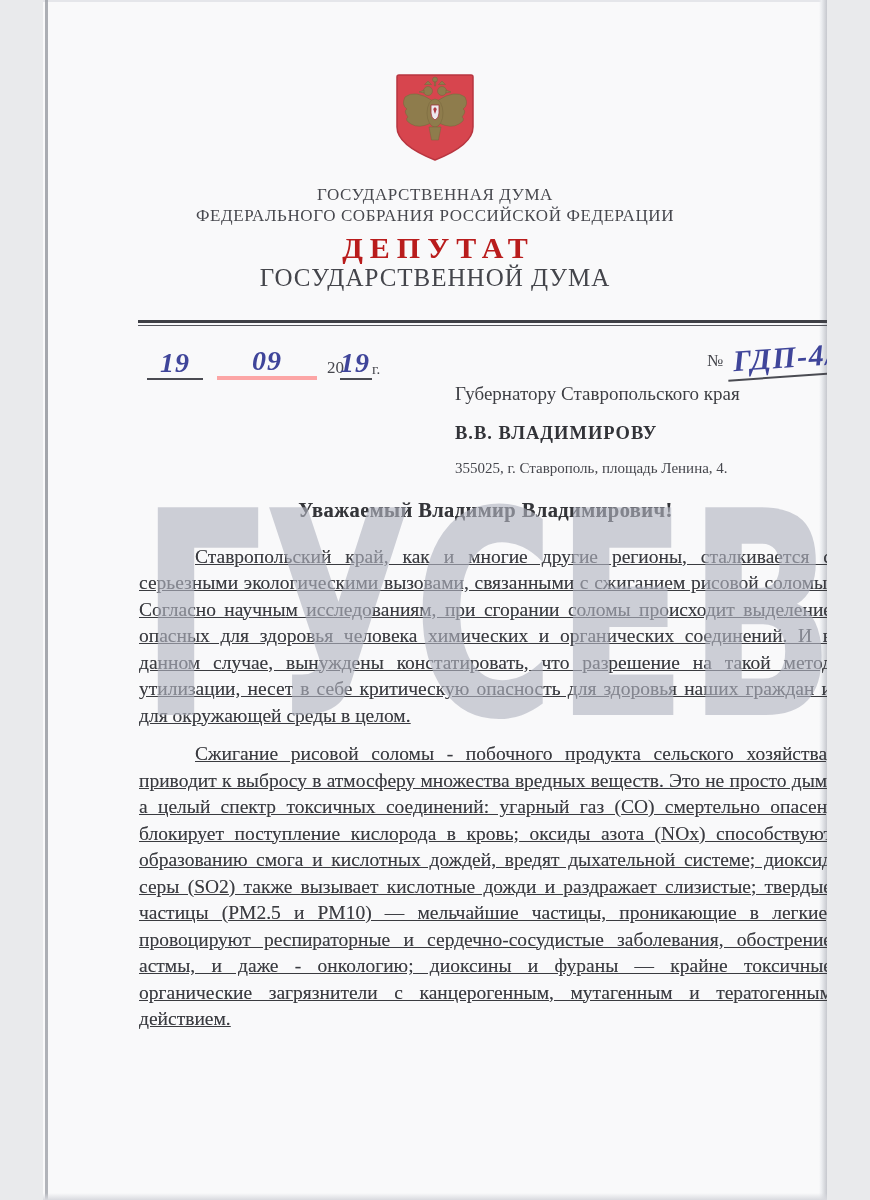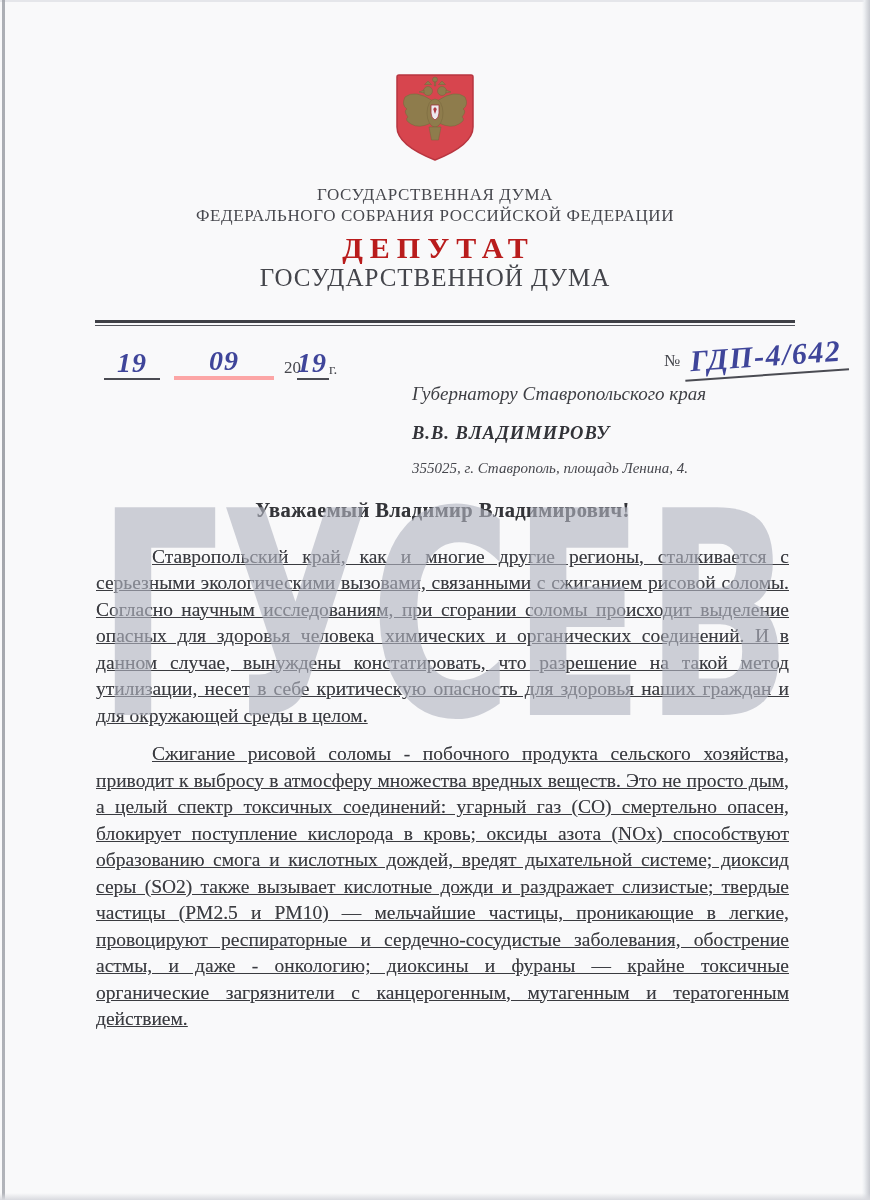--- a/index.html
+++ b/index.html
@@ -1,17 +1,17 @@
 <!DOCTYPE html>
 <html><head>
 <meta charset="utf-8">
 <style>
   html,body{margin:0;padding:0;background:#e9eaec;}
   .page{
-    position:relative;width:870px;height:1200px;margin:0 auto;
+    position:relative;width:784px;height:1200px;margin:0 auto;
     background:#f9f9fa;overflow:hidden;
     font-family:"Liberation Serif",serif;color:#3e3f44;
   }
   
   .edge-left{position:absolute;left:2px;top:0;width:3px;height:100%;
     background:linear-gradient(180deg,#9a9da4 0%,#8d9097 40%,#a0a3aa 100%);opacity:.8;}
   .edge-right{position:absolute;right:0;top:0;width:8px;height:100%;
     background:linear-gradient(270deg,#c6c8ce,#eceef1 70%,rgba(236,238,241,0));}
   .edge-bottom{position:absolute;left:0;bottom:0;width:100%;height:7px;
     background:linear-gradient(0deg,#d9dadf,rgba(217,218,223,0));}
@@ -40,21 +40,21 @@
   .printed-year{margin-left:10px;padding-bottom:2px;}
   .hw-year{border-bottom:2px solid #4a4b52;margin-left:-4px;padding-right:2px;}
   .date-suffix{font-size:15px;padding-bottom:2px;}
   .num-group{position:absolute;right:0;bottom:8px;white-space:nowrap;}
   .num-label{font-size:17px;color:#46474d;margin-right:4px;}
   .hw-number{display:inline-block;font-size:30px;line-height:32px;
     border-bottom:2px solid #4a4b52;transform:rotate(-4deg);
     padding:0 6px 2px 6px;letter-spacing:1.5px;}
 
   
-  .addressee{position:absolute;left:412px;top:383px;z-index:2;font-style:italic;}
+  .addressee{position:absolute;left:412px;top:383px;z-index:2;}
   .addr-position{font-size:19px;line-height:22px;color:#3e3f44;}
   .addr-name{margin-top:18px;font-size:18.5px;font-weight:700;letter-spacing:1px;color:#323338;}
   .addr-street{margin-top:16px;font-size:15px;color:#46474d;}
 
   
   .watermark{position:absolute;left:97px;top:474px;z-index:5;pointer-events:none;
     font-family:"DejaVu Sans",sans-serif;font-weight:700;font-size:285px;line-height:285px;
     color:#b2b5c1;opacity:.62;white-space:nowrap;
     transform:scaleX(.68);transform-origin:left top;}
 

